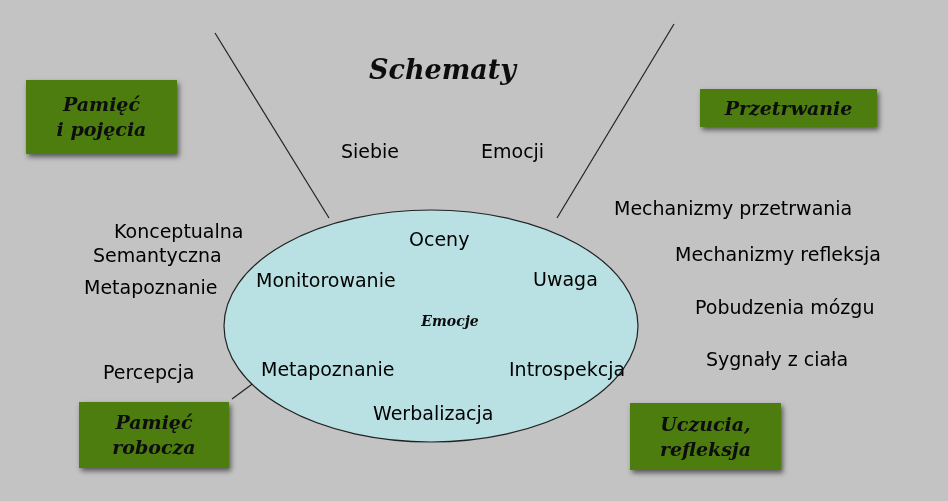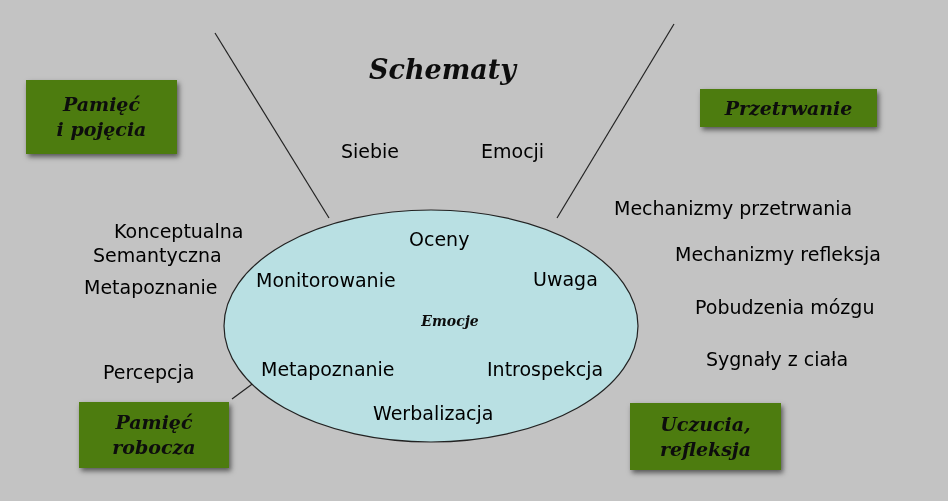--- a/index.html
+++ b/index.html
@@ -48,14 +48,14 @@
 <div class="lbl" style="left:614px;top:199px;">Mechanizmy przetrwania</div>
 <div class="lbl" style="left:675px;top:245px;">Mechanizmy refleksja</div>
 <div class="lbl" style="left:695px;top:298px;">Pobudzenia mózgu</div>
 <div class="lbl" style="left:706px;top:350px;">Sygnały z ciała</div>
 
 <div class="lbl" style="left:409px;top:230px;">Oceny</div>
 <div class="lbl" style="left:256px;top:271px;">Monitorowanie</div>
 <div class="lbl" style="left:533px;top:270px;">Uwaga</div>
 <div class="script" style="left:395px;top:312px;width:110px;font-size:14px;">Emocje</div>
 <div class="lbl" style="left:261px;top:360px;">Metapoznanie</div>
-<div class="lbl" style="left:487px;top:360px;">Introspekcja</div>
+<div class="lbl" style="left:509px;top:360px;">Introspekcja</div>
 <div class="lbl" style="left:373px;top:404px;">Werbalizacja</div>
 
 </body></html>

